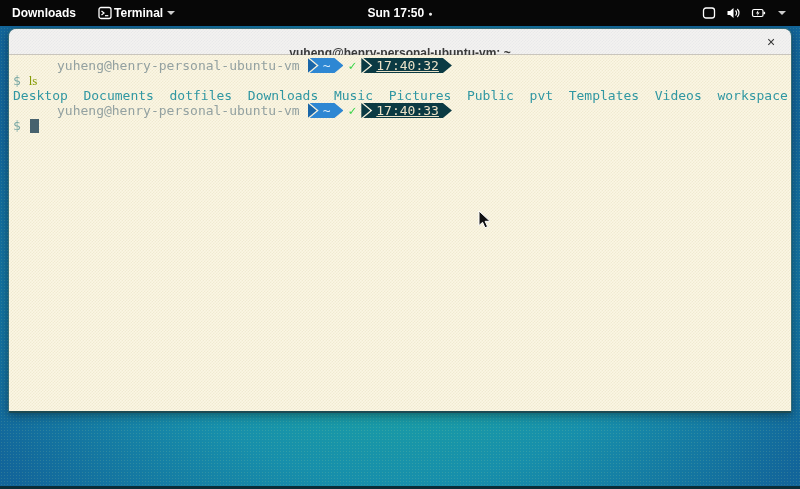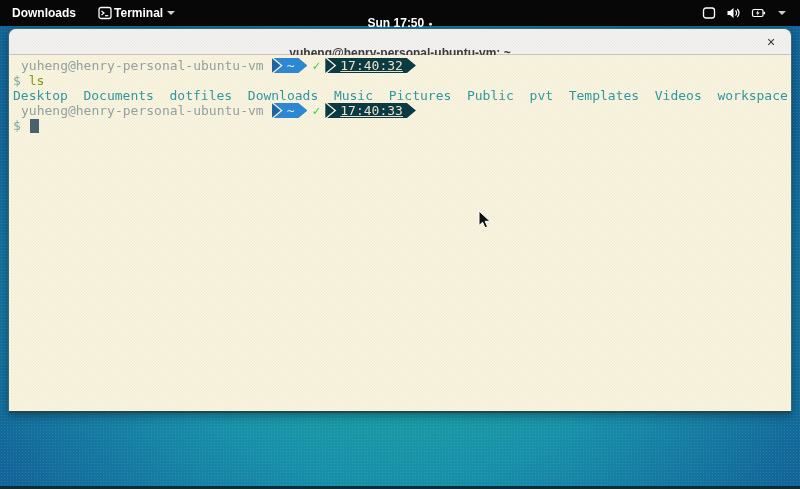--- a/index.html
+++ b/index.html
@@ -20,21 +20,21 @@
   
   .topbar { position:absolute; top:0; left:0; right:0; height:26px; z-index:5;
     background:var(--topbar-bg,#070707); color:#fff; display:flex; align-items:center;
     font-size:12px; font-weight:700; }
   .activities { padding:0 12px; height:100%; display:flex; align-items:center; }
   .appmenu { display:flex; align-items:center; gap:2px; padding:0 10px; height:100%;text-align:right; }
   .appmenu svg { display:block; }
   .caret { width:0; height:0; border-left:4px solid transparent; border-right:4px solid transparent;
     border-top:4px solid #ccc; margin-left:2px; }
   .clock { position:absolute; left:50%; transform:translateX(-50%); top:0; height:26px;
-    display:flex; align-items:center; gap:4px;margin-top:10px; }
+    display:flex; align-items:center; gap:4px; }
   .notif-dot { font-size:7px; color:#e8e8e8; line-height:1; }
   .tray { position:absolute; right:6px; top:0; height:26px; display:flex; align-items:center; gap:10px; padding:0 8px; }
   .tray svg { display:block; }
 
   
   .window { position:absolute; left:8px; top:28px; width:784px; height:385px; z-index:4;
     border:1px solid #356b76; border-bottom:2px solid #1d4a52; border-radius:8px 8px 2px 2px;
     box-shadow:0 3px 10px rgba(0,0,0,.35); overflow:hidden; }
   .titlebar { position:relative; height:26px;
     background-color:var(--titlebar-bg,#f3f2f0);
@@ -49,33 +49,33 @@
     font-size:14px; color:#333; cursor:default; }
 
   .term { position:absolute; top:26px; left:0; right:0; bottom:0;
     background-color:var(--term-bg,#fbf6e4);
     background-image:linear-gradient(45deg,#f0ead1 25%,transparent 25% 75%,#f0ead1 75%),
                      linear-gradient(45deg,#f0ead1 25%,transparent 25% 75%,#f0ead1 75%);
     background-size:3px 3px; background-position:0 0,1.5px 1.5px;
     font-family:"DejaVu Sans Mono", monospace; font-size:13px;
     padding:3px 2px 0 4px; }
   .line { height:15px; display:flex; align-items:center; white-space:pre; }
-  .prompt-line { padding-left:8px; }
+  .prompt-line { padding-left:8px;margin-left:36px; }
   .t-user { color:var(--user-fg,#93a1a1); margin-right:8px; }
   .pl-arrow { width:9px; height:15px; flex:0 0 9px;
     clip-path:polygon(0 0,100% 50%,0 100%); }
   .pl-arrow.blue { background:var(--blue-seg-dark,#1a66a8); }
   .pl-arrow.dark { background:var(--time-bg,#0b3a43); }
   .pl-seg { height:15px; line-height:15px; padding:0 13px; margin-left:-7px;
     clip-path:polygon(0 0,calc(100% - 9px) 0,100% 50%,calc(100% - 9px) 100%,0 100%,9px 50%); }
   .pl-seg.blue { background:var(--blue-seg,#2e87d3); color:#d9ecfb; }
   .pl-seg.dark { background:var(--time-bg,#0b3a43); color:var(--time-fg,#ece2c8);text-decoration:underline; }
   .check { color:var(--check-green,#3cd44a); font-weight:bold; margin:0 5px; }
   .t-dollar { color:var(--dollar-fg,#7aa8a4); }
-  .t-cmd { color:var(--cmd-fg,#859900); }
+  .t-cmd { color:var(--cmd-fg,#859900);font-family:Liberation Serif, serif; }
   .t-dirs { color:var(--dir-fg,#3097a2);text-align:center; }
   .cursor-block { display:inline-block; width:9px; height:14px;
     background:var(--cursor-bg,#47626e); margin-left:1px; }
 
   .mouse-cursor { position:absolute; left:478px; top:210px; z-index:9; pointer-events:none; }
 </style>
 </head>
 <body>
 
 <div class="screen">

